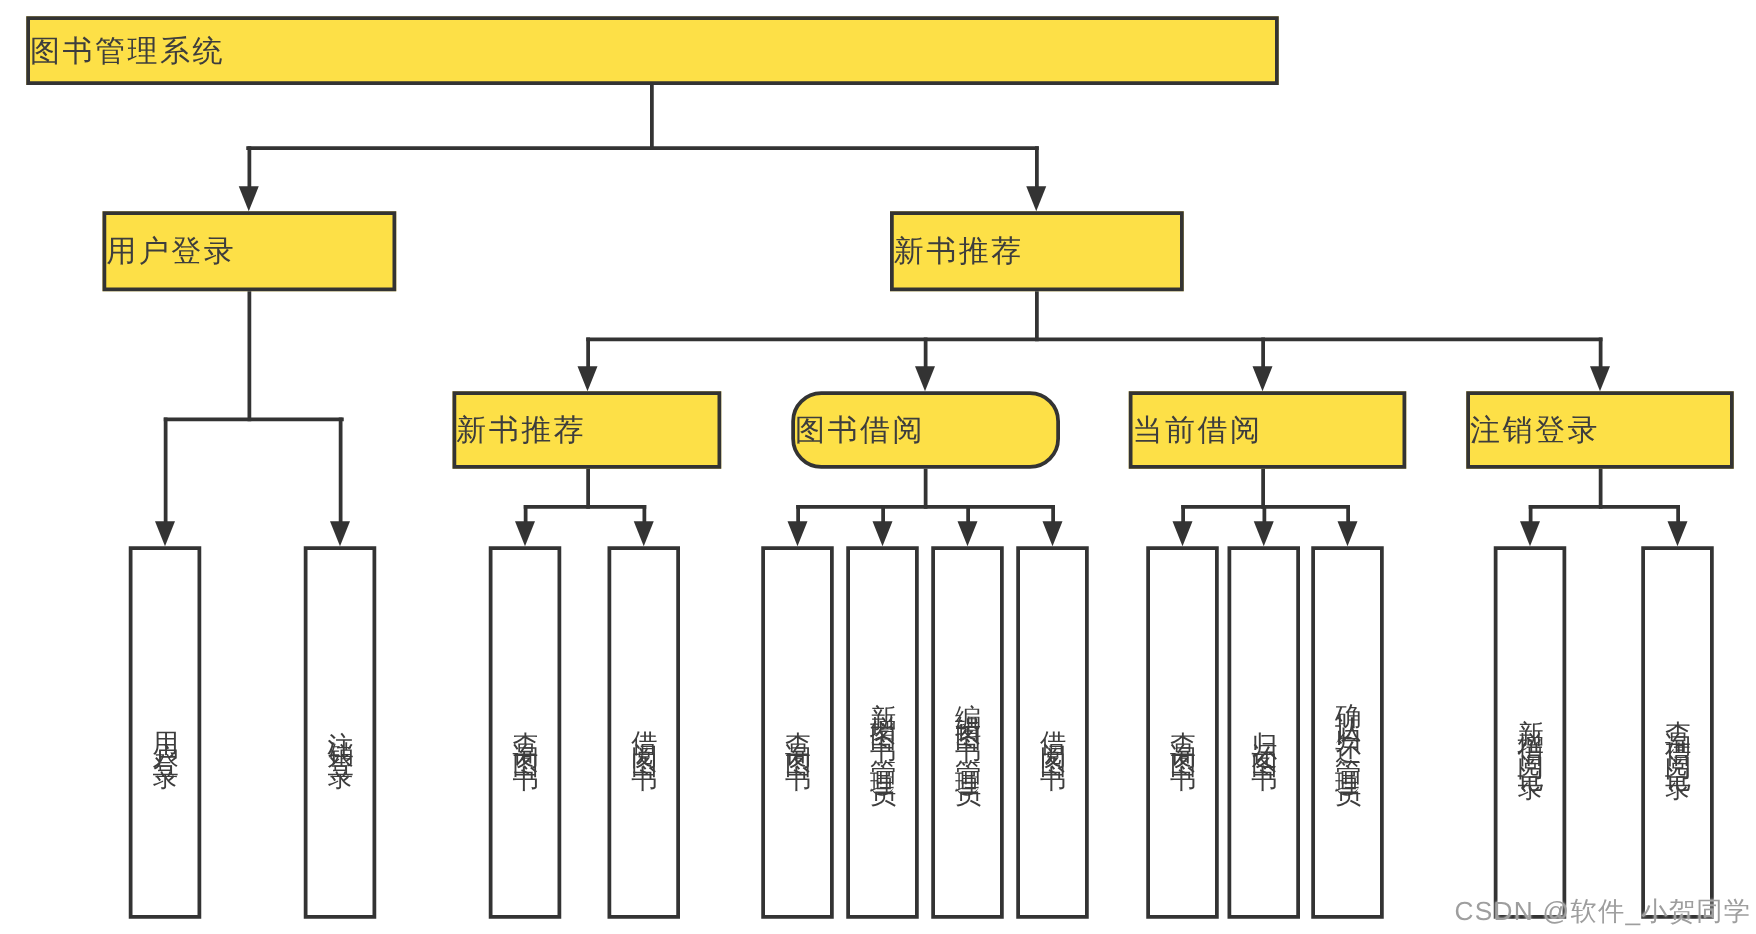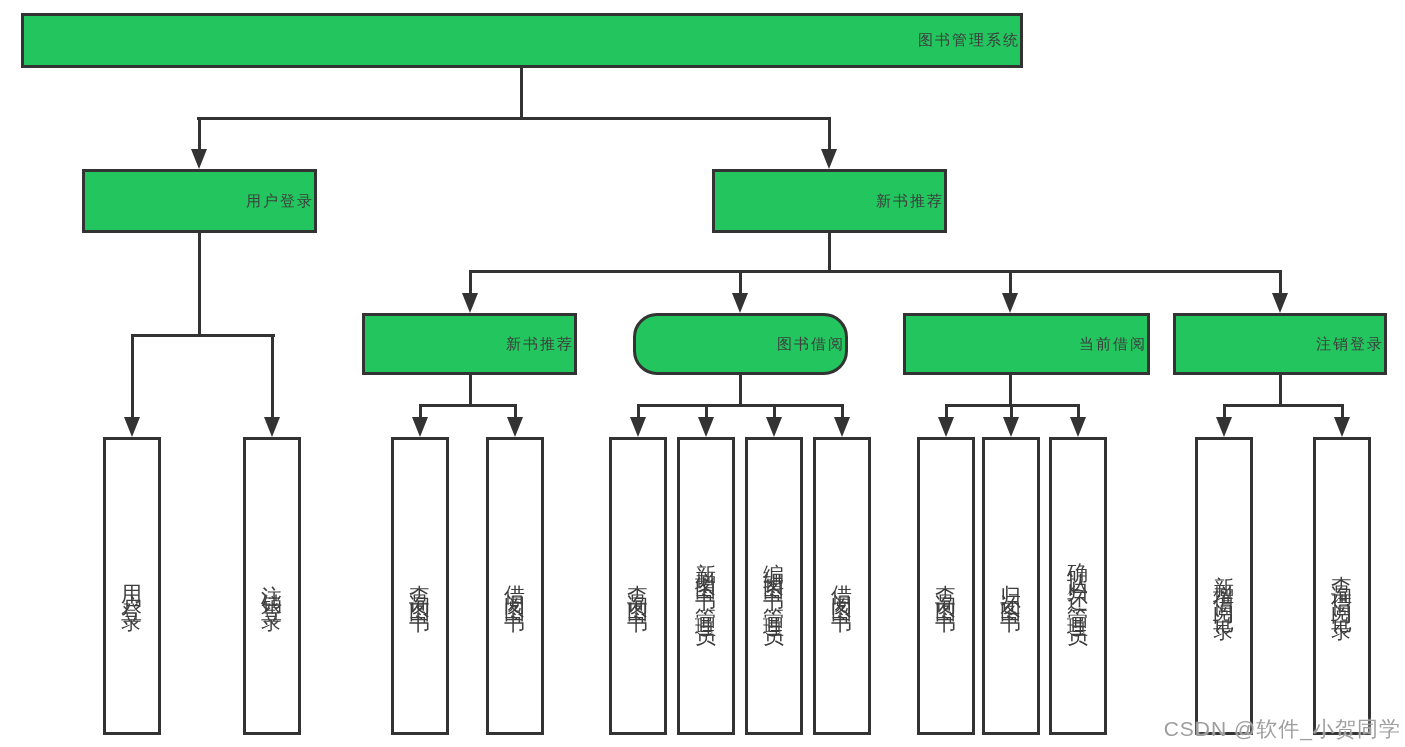--- a/index.html
+++ b/index.html
@@ -13,24 +13,24 @@
   #canvas{
     position:relative;
     width:1405px;height:747px;
     background:var(--background);
     overflow:hidden;
   }
   .hbox{
     position:absolute;
     box-sizing:border-box;
     border:3px solid var(--line);
-    background:#22c55e;
-    display:flex;align-items:center;justify-content:flex-end;
+    background:#fde047;
+    display:flex;align-items:center;justify-content:flex-start;
     color:var(--text);
-    font-size:15px;
+    font-size:24px;
     letter-spacing:2px;
   }
   .vbox{
     position:absolute;
     box-sizing:border-box;
     top:437px;width:58px;height:298px;
     border:3px solid var(--line);
     background:#fff;
     display:flex;align-items:center;justify-content:center;
     color:var(--text);
@@ -101,21 +101,21 @@
   <div class="arrow" style="left:1002px;top:293px;"></div>
   <div class="vline" style="left:1279px;top:270px;height:25px;"></div>
   <div class="arrow" style="left:1272px;top:293px;"></div>
 
   <div class="hbox" style="left:362px;top:313px;width:215px;height:62px;">
     <span>新书推荐</span>
   </div>
   <div class="hbox" style="left:633px;top:313px;width:215px;height:62px;border-radius:24px;">
     <span>图书借阅</span>
   </div>
-  <div class="hbox" style="left:903px;top:313px;width:247px;height:62px;">
+  <div class="hbox" style="left:903px;top:313px;width:222px;height:62px;">
     <span>当前借阅</span>
   </div>
   <div class="hbox" style="left:1173px;top:313px;width:214px;height:62px;">
     <span>注销登录</span>
   </div>
 
   <div class="vline" style="left:469px;top:375px;height:32px;"></div>
   <div class="hline" style="left:419px;top:404px;width:98px;"></div>
   <div class="vline" style="left:419px;top:404px;height:15px;"></div>
   <div class="arrow" style="left:412px;top:417px;"></div>

